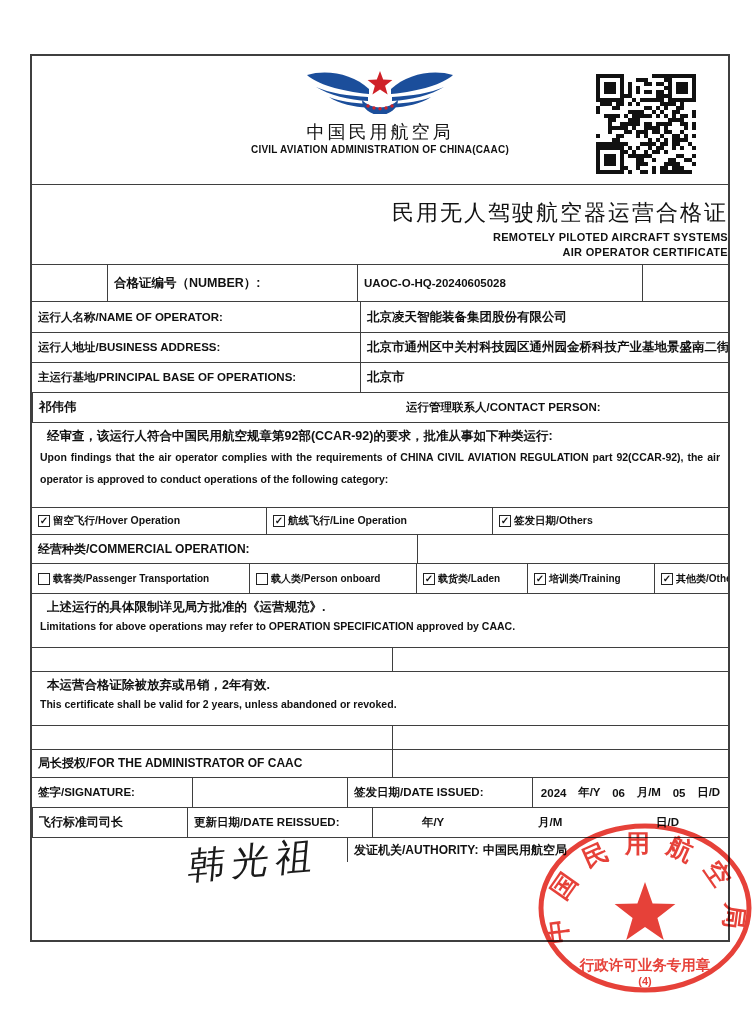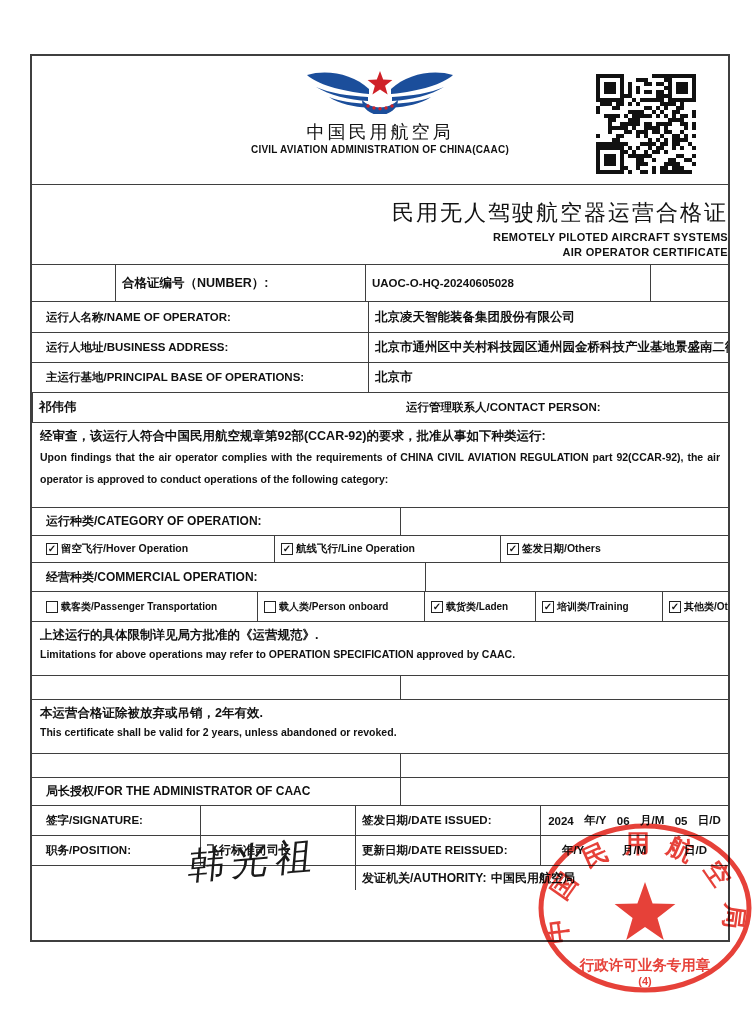--- a/index.html
+++ b/index.html
@@ -2,26 +2,26 @@
 <html><head>
 <meta charset="utf-8">
 <style>
   * { margin:0; padding:0; box-sizing:border-box; }
   html,body { width:756px; height:1018px; background:#fdfdfd; font-family:"Liberation Sans",sans-serif; color:#111; }
   .page { position:relative; width:756px; height:1018px; background:#fff; overflow:hidden; }
   .cert { position:absolute; left:30px; top:54px; width:700px; height:888px; border:2px solid #3f3f3f; background:#fff; display:flex; flex-direction:column; }
   .row { display:flex; border-top:1px solid #3f3f3f; flex:0 0 auto; overflow:visible; }
   .row.first { border-top:none; }
   .cell { border-left:1px solid #3f3f3f; padding:2px 6px; display:flex; align-items:center; overflow:hidden; white-space:nowrap; }
-  .cell.nl { border-left:none;margin-left:8px; }
+  .cell.nl { border-left:none; }
   .cell.ovf { overflow:visible; }
   .lbl { font-weight:bold; font-size:11.5px; }
   .val { font-weight:bold; font-size:12.5px; }
   .blk { display:block; padding:3px 8px; overflow:hidden; }
-  .cn-line { font-weight:bold; font-size:12.5px; line-height:1.7; }
+  .cn-line { font-weight:bold; font-size:12.5px; line-height:1.7;margin-left:7px; }
   .en-line { font-weight:bold; font-size:10.5px; line-height:1.55; }
   .en-just { text-align:justify; line-height:2.05; white-space:normal; }
   
   .hdr { position:relative; justify-content:center; }
   .hdr-center { margin-top:6px; text-align:center; }
   .org-cn { font-family:"Liberation Serif",serif; font-size:18px; letter-spacing:3px; margin-top:2px; }
   .org-en { font-size:10px; font-weight:bold; letter-spacing:.2px; }
   .qr { position:absolute; right:32px; top:18px; width:100px; height:100px; }
   
   .title-row { flex-direction:column; align-items:flex-end; padding-top:13px; }
@@ -445,26 +445,20 @@
         </div>
     </div>
 
     <div class="row" style="height:85px">
       <div class="blk" style="width:100%">
         <div class="cn-line">经审查，该运行人符合中国民用航空规章第92部(CCAR-92)的要求，批准从事如下种类运行:</div>
         <div class="en-line en-just">Upon findings that the air operator complies with the requirements of CHINA CIVIL AVIATION REGULATION part 92(CCAR-92), the air operator is approved to conduct operations of the following category:</div>
       </div>
     </div>
 
-    <div class="row" style="height:28px">
-      <div class="cell nl" style="width:360px">
-          <span class="lbl" style="font-size:12px">运行种类/CATEGORY OF OPERATION:</span>
-        </div>
-      <div class="cell" style="flex:1"></div>
-    </div>
 
     <div class="row" style="height:27px">
       <div class="cell nl" style="width:234px">
         <span class="opt">
             <span class="cb">✓</span>
             <span>留空飞行/Hover Operation</span>
           </span>
       </div>
       <div class="cell" style="width:226px">
         <span class="opt">
@@ -566,23 +560,20 @@
           <span>年/Y</span>
           <span>06</span>
           <span>月/M</span>
           <span>05</span>
           <span>日/D</span>
         </span>
       </div>
     </div>
 
     <div class="row" style="height:30px">
-      <div class="cell nl" style="width:160px">
-          <span class="lbl">职务/POSITION:</span>
-        </div>
       <div class="cell" style="width:155px">
           <span class="val" style="font-size:12px">飞行标准司司长</span>
         </div>
       <div class="cell" style="width:185px">
           <span class="lbl">更新日期/DATE REISSUED:</span>
         </div>
       <div class="cell" style="flex:1;padding:0 2px">
         <span class="dt">
           <span>年/Y</span>
           <span>月/M</span>

